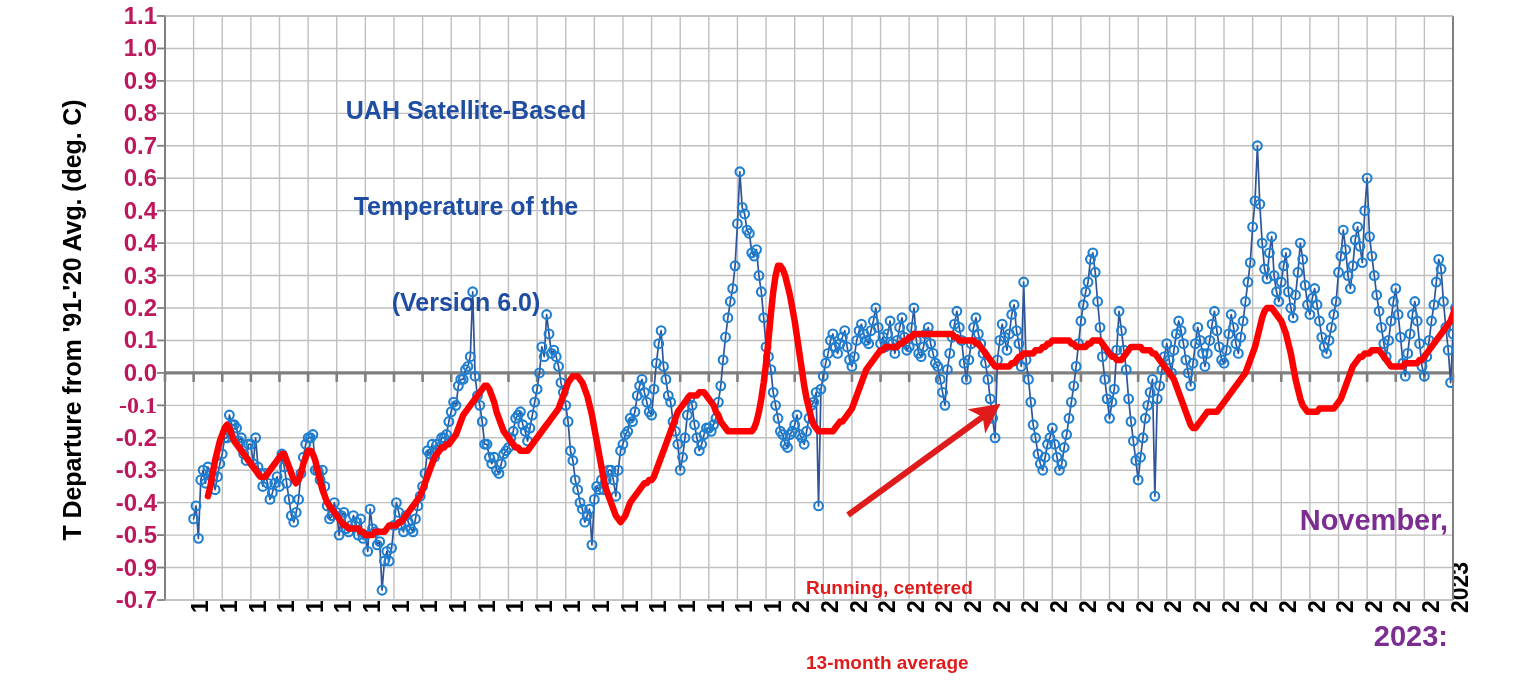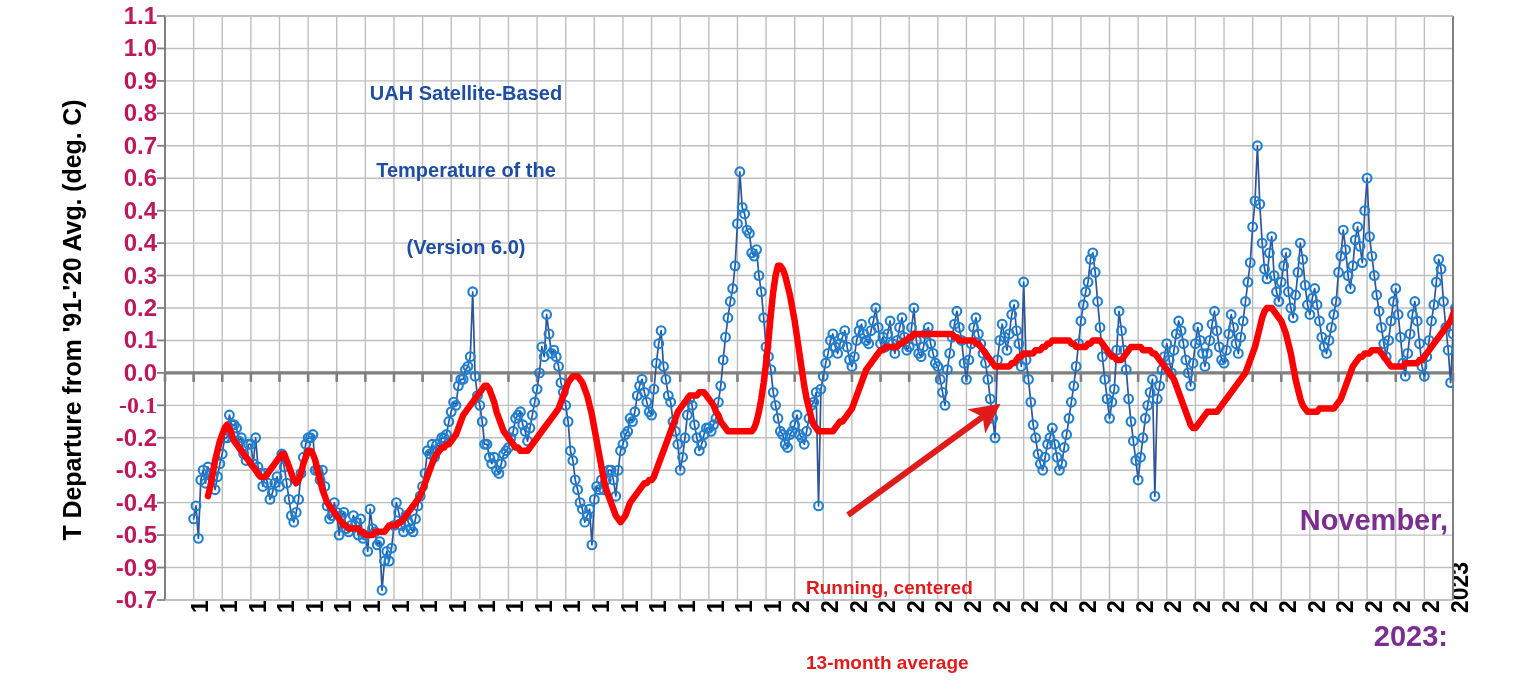--- a/index.html
+++ b/index.html
@@ -36,21 +36,21 @@
     line-height:1;
   }
 
   
   #plot{position:absolute;left:0;top:0;}
 
   
   .anno{position:absolute;white-space:pre;line-height:1.28;}
   #chart-title{
     left:276px;top:30px;width:380px;text-align:center;
-    font-size:20px;font-weight:bold;color:#1F4DA1;
+    font-size:25px;font-weight:bold;color:#1F4DA1;
   }
   #current-reading{
     left:1148px;top:424px;width:300px;text-align:right;
     font-size:29px;font-weight:bold;color:#7B2D90;line-height:1.33;
   }
   #avg-note{
     left:806px;top:524px;width:280px;text-align:left;
     font-size:19px;font-weight:bold;color:#E01B1B;line-height:1.33;
   }
 </style>

